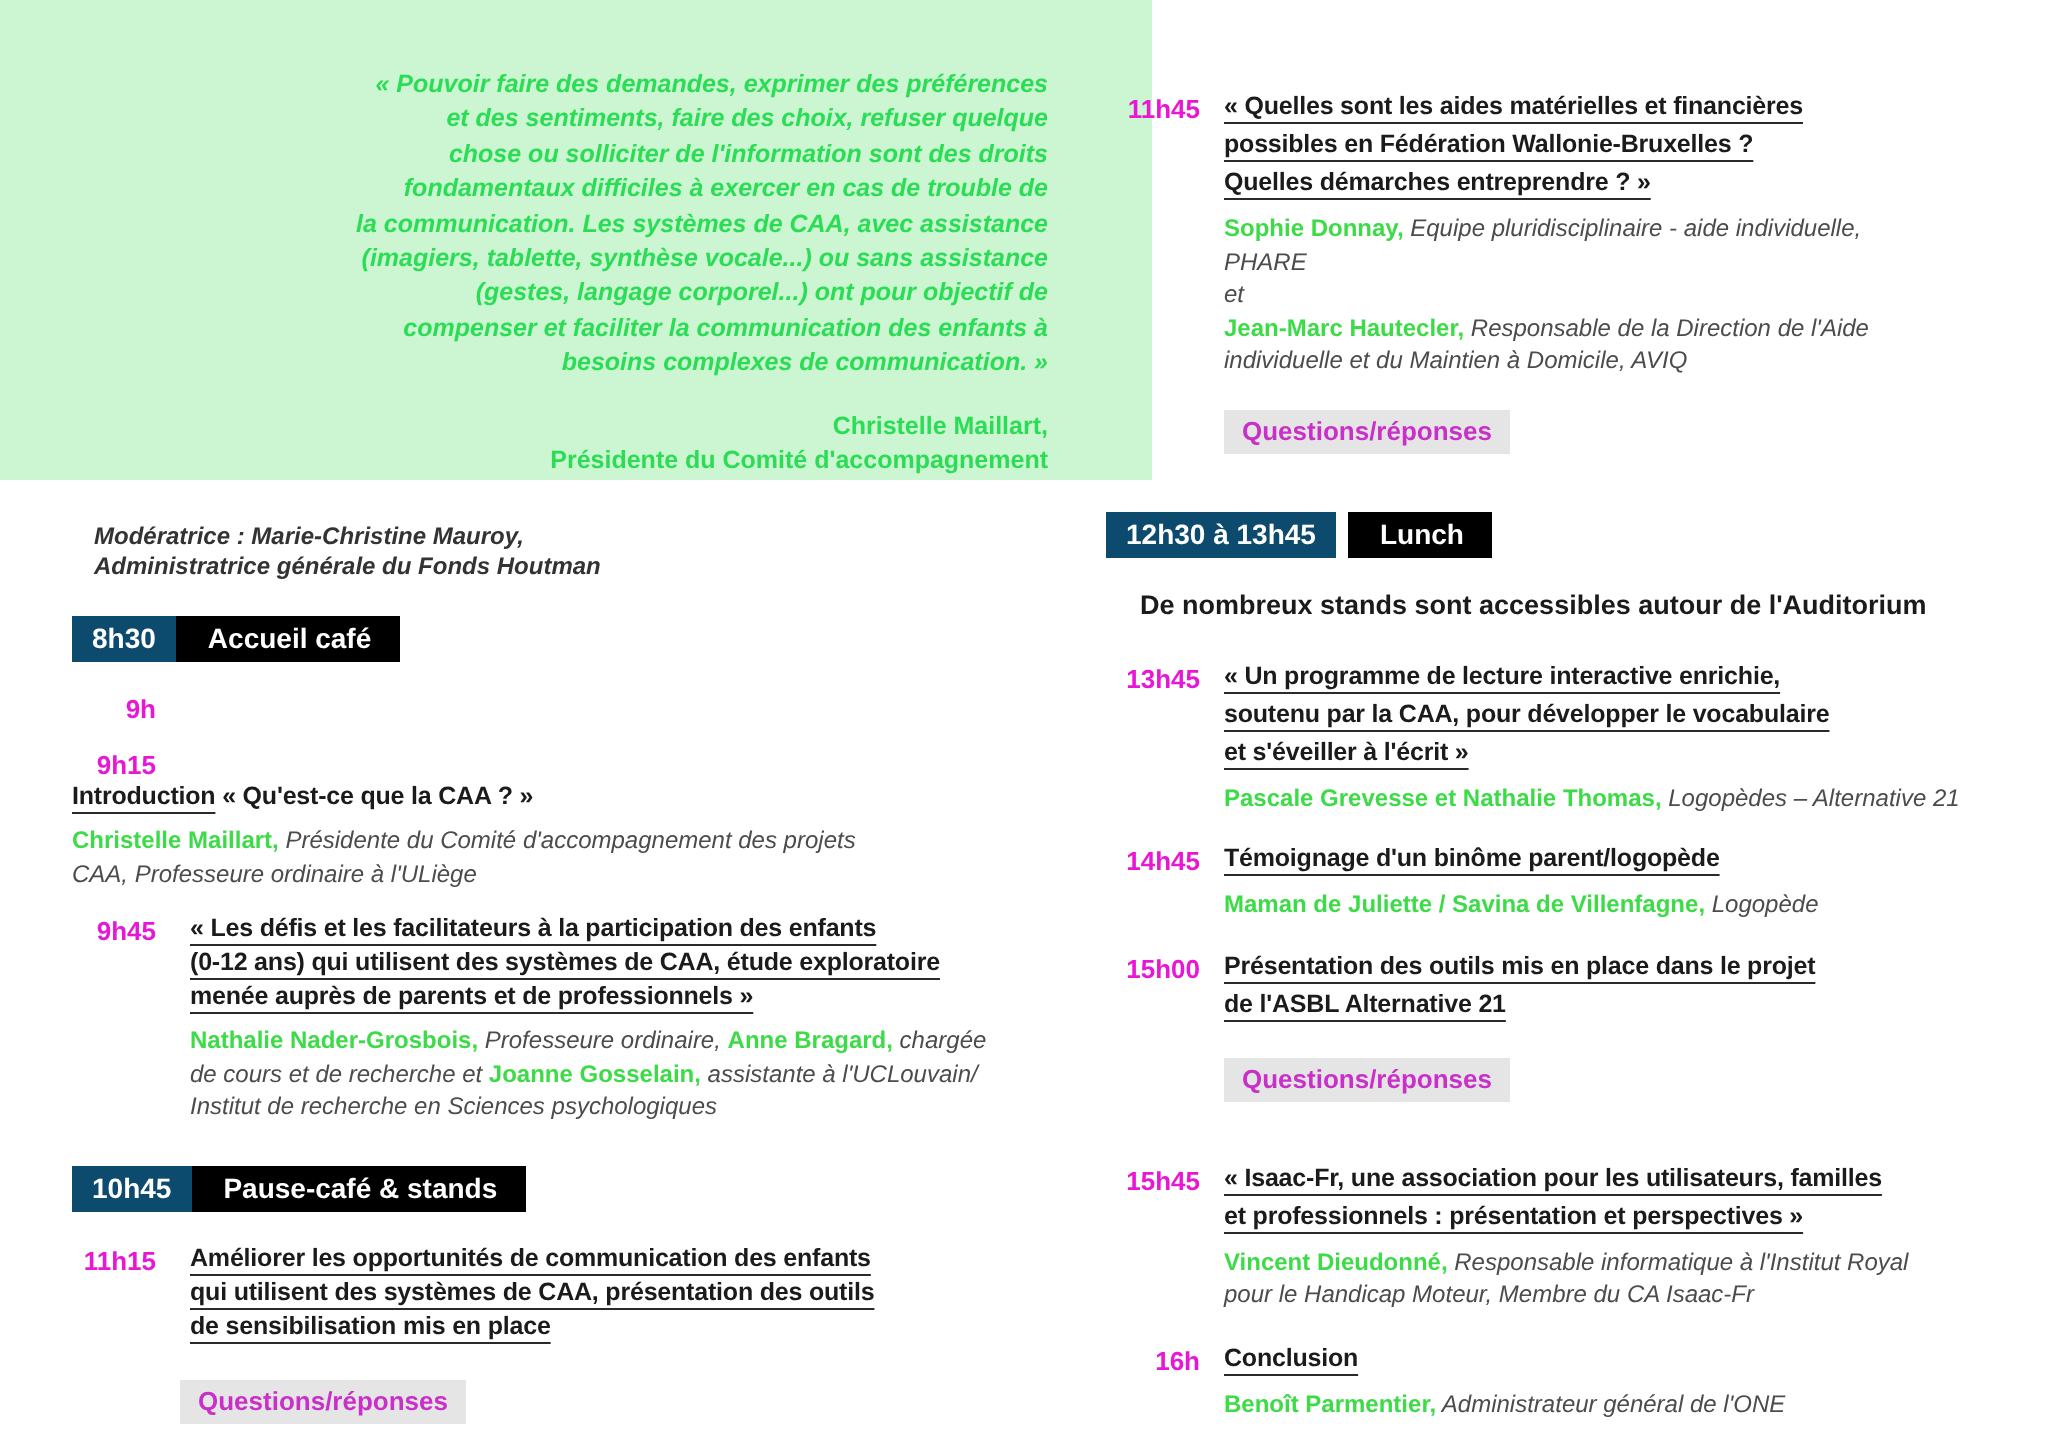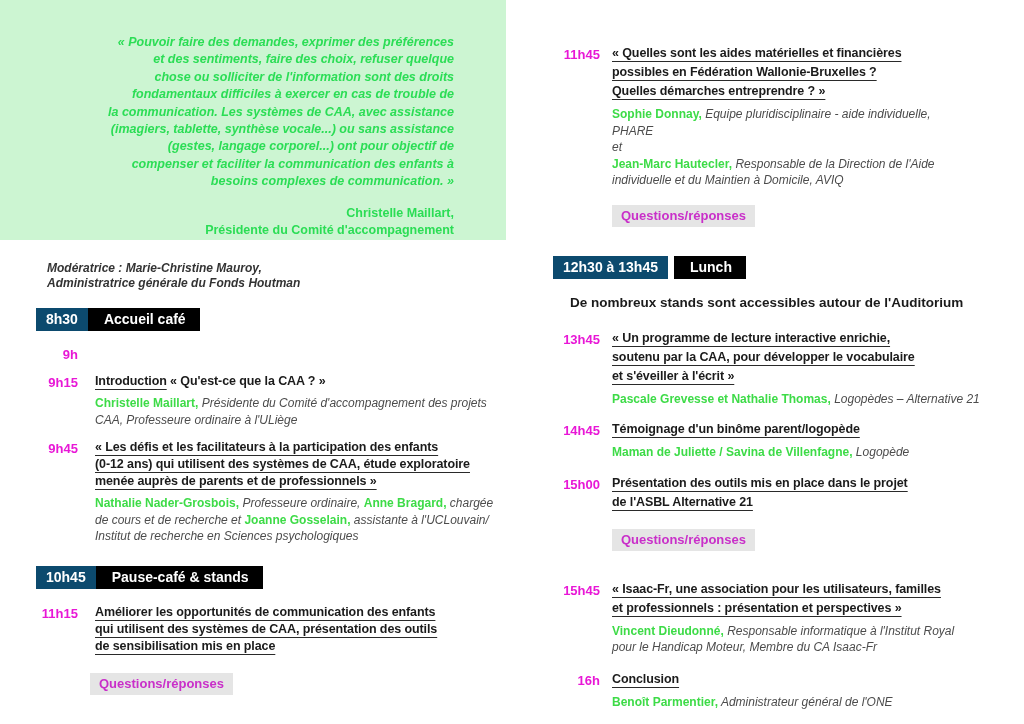--- a/index.html
+++ b/index.html
@@ -3,21 +3,21 @@
 <meta charset="utf-8">
 <style>
   html,body { margin:0; padding:0; background:#ffffff; }
   .page {
     position:relative; width:1024px; height:724px; background:#ffffff;
     font-family:"Liberation Sans", sans-serif; color:#1b1b1b; overflow:hidden;
   }
 
   
   .quote-block {
-    position:absolute; left:0; top:0; width:506px; height:240px;
+    position:absolute; left:0; top:0; width:576px; height:240px;
     background:#ccf5d2; box-sizing:border-box; padding:34px 52px 0 16px;
     text-align:right;
   }
   .q-line {
     color:#2bdd55; font-weight:bold; font-style:italic;
     font-size:12.5px; line-height:17.4px; white-space:nowrap; letter-spacing:0;
   }
   .quote-attr { margin-top:14px; }
   .q-attr-line {
     color:#2bdd55; font-weight:bold; font-size:12.5px; line-height:17px; white-space:nowrap;
@@ -109,21 +109,21 @@
 
     <div class="badge-row" style="margin-top:17px;">
       <span class="badge-time">8h30</span>
       <span class="badge-label">Accueil café</span>
     </div>
 
     <div class="row" style="margin-top:14px;">
       <div class="time">9h</div>
     </div>
 
-    <div class="row" style="margin-top:11px;">
+    <div class="row" style="margin-top:11px;flex-direction:column;">
       <div class="time">9h15</div>
       <div>
         <div class="title" style="white-space:nowrap;"><span class="tl inline-tl">Introduction</span><span class="tl inline-tl noline"> « Qu'est-ce que la CAA ? »</span></div>
         <div class="speakers"><span class="name">Christelle Maillart,</span><span class="role"> Présidente du Comité d'accompagnement des projets CAA, Professeure ordinaire à l'ULiège</span></div>
       </div>
     </div>
 
     <div class="row" style="margin-top:11px;">
       <div class="time">9h45</div>
       <div>

